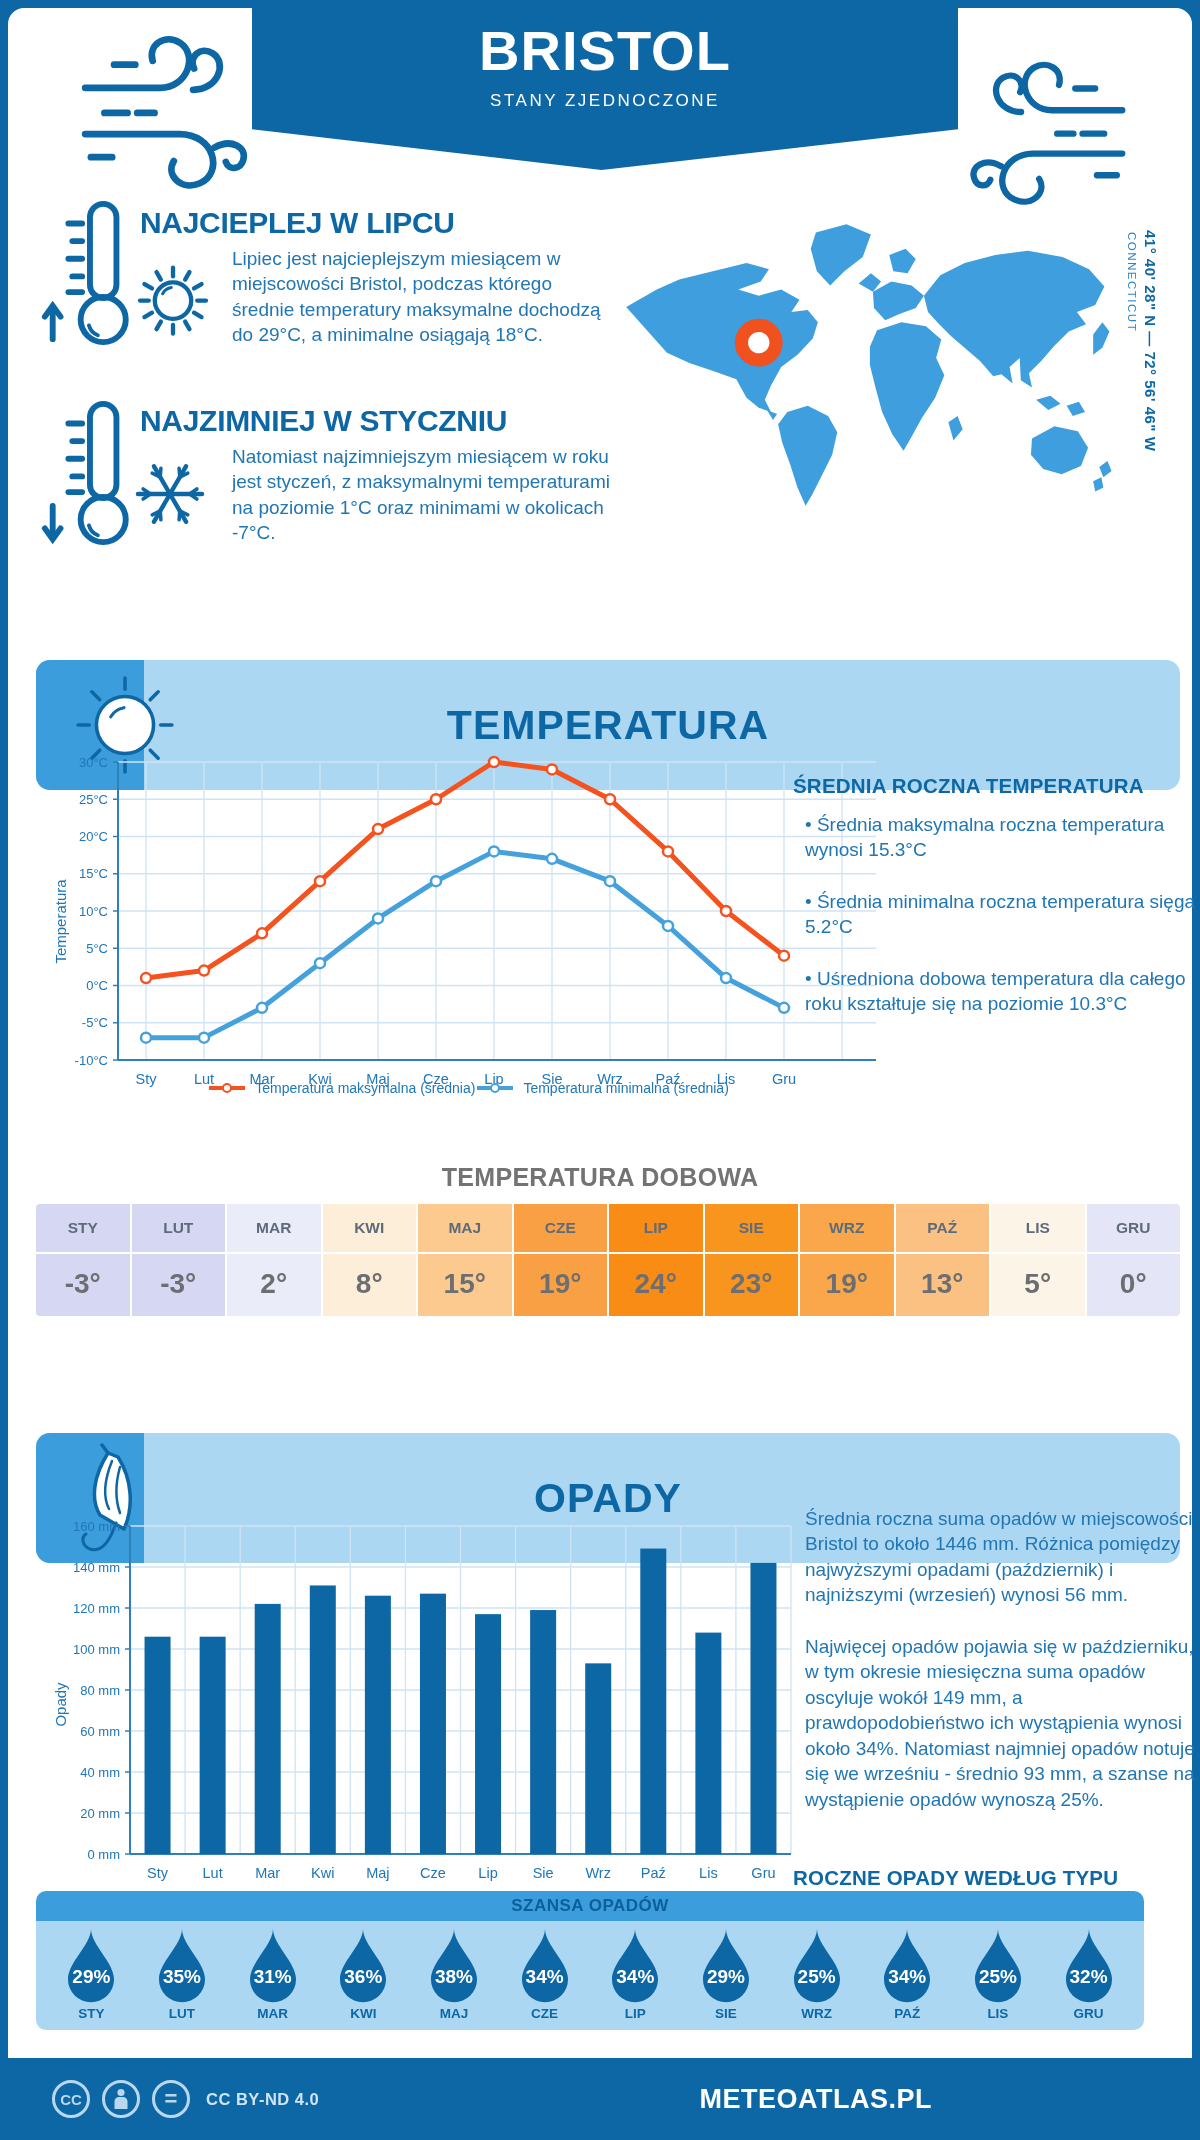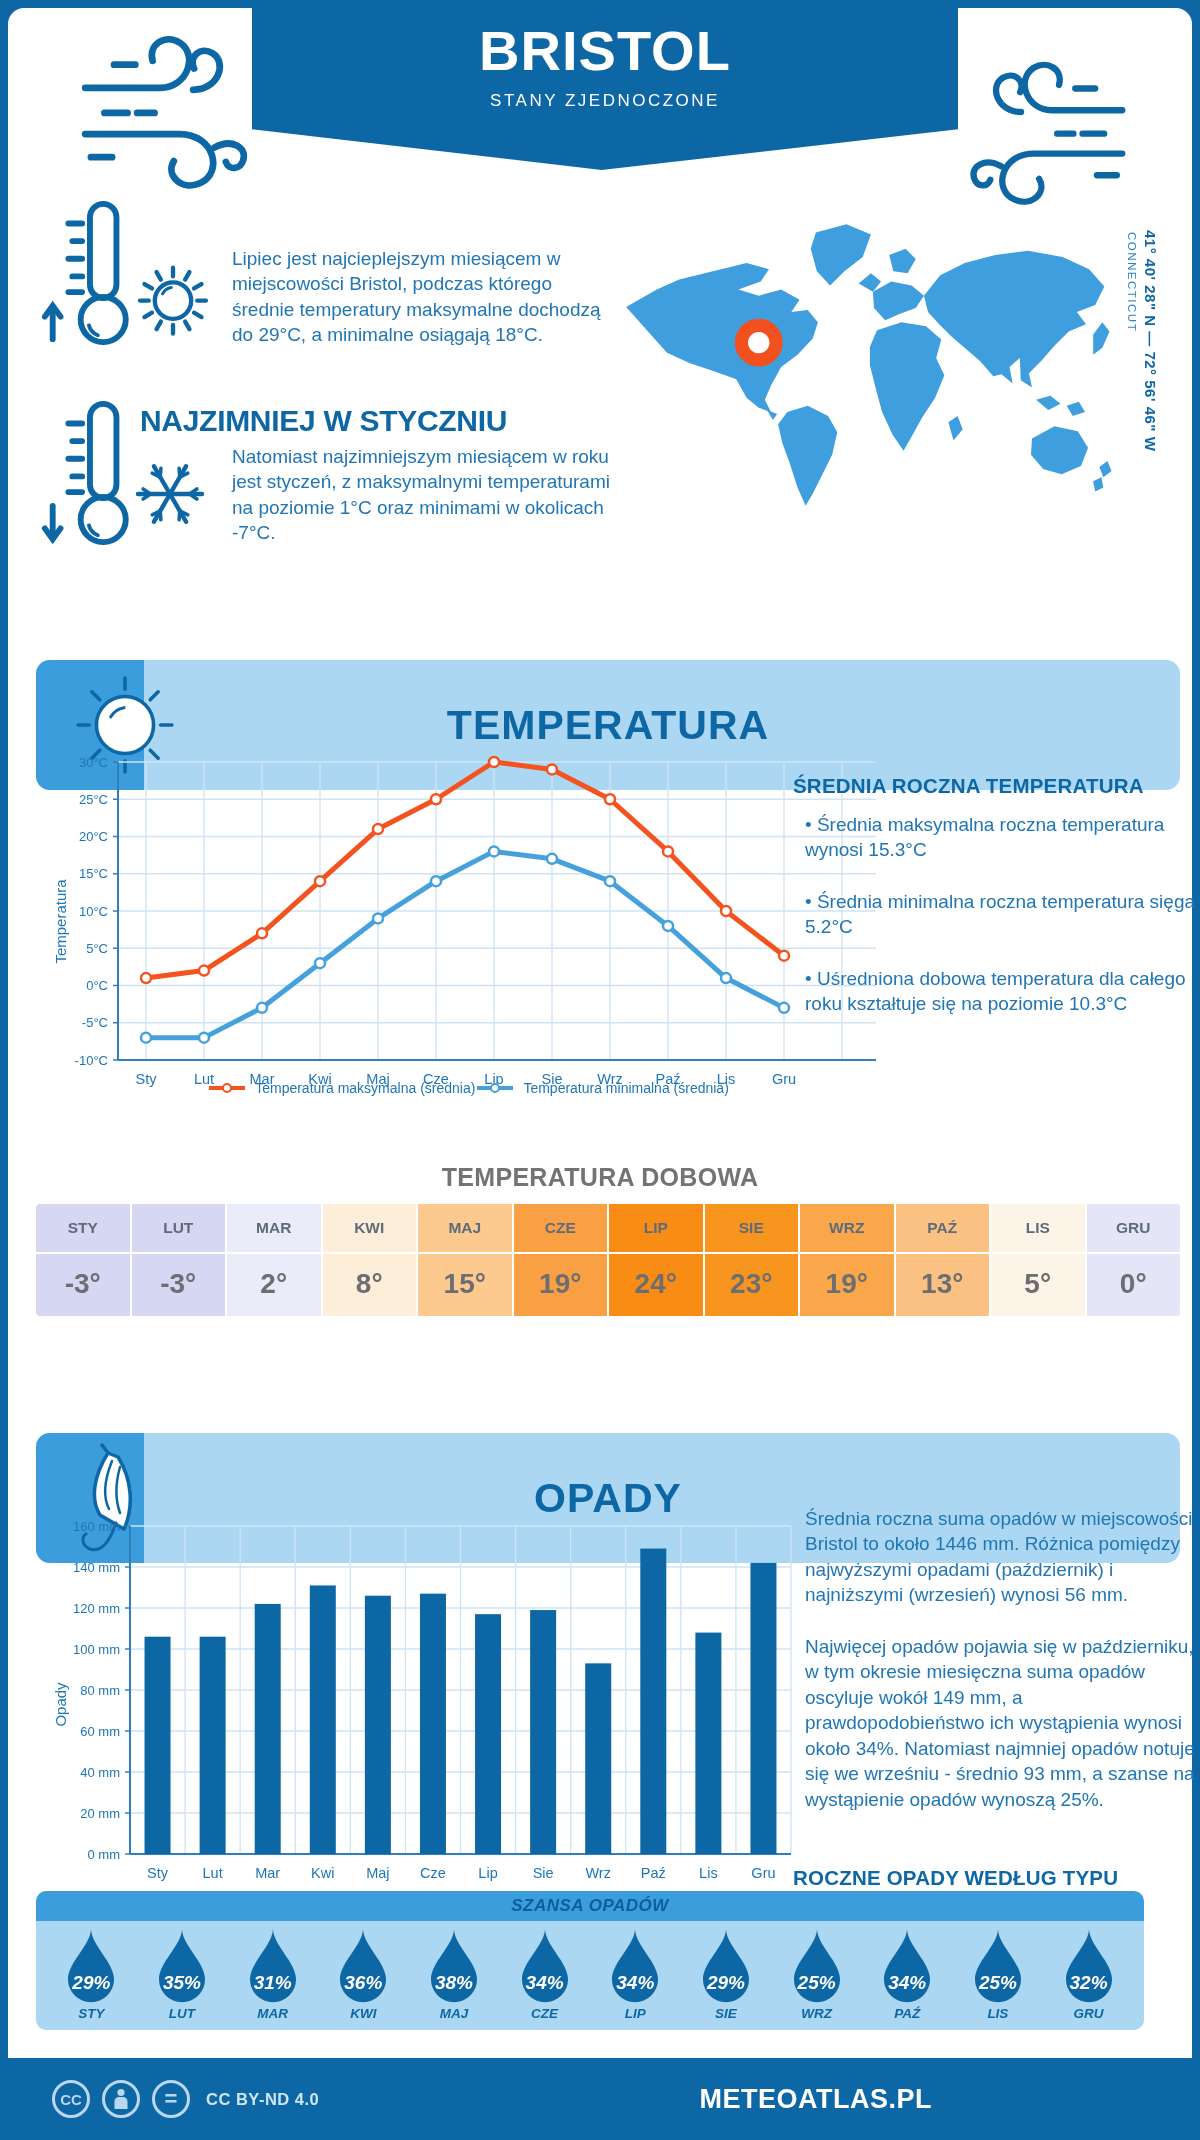--- a/index.html
+++ b/index.html
@@ -40,27 +40,27 @@
 
   
   .legend-row{position:absolute;display:flex;justify-content:center;width:760px;}
   .legend-item{display:flex;align-items:center;gap:8px;color:#2077b8;font-size:14px;}
   .v-axis-label{position:absolute;color:#2077b8;font-size:15px;transform:rotate(-90deg);transform-origin:center;}
 
   .annual-head{color:#0e67a5;font-weight:700;font-size:20.5px;letter-spacing:0.2px;}
   .bullets p{margin:0 0 26px 0;}
 
   
-  .chance-box{position:absolute;left:28px;top:1883px;width:1108px;height:139px;font-style:italic;}
+  .chance-box{position:absolute;left:28px;top:1883px;width:1108px;height:139px;}
   .chance-head{height:30px;background:#3c9ddd;border-radius:10px 10px 0 0;display:flex;align-items:center;justify-content:center;
         color:#0d5f9c;font-size:17px;font-weight:700;letter-spacing:0.5px;}
   .chance-body{height:109px;background:#abd7f3;border-radius:0 0 10px 10px;display:flex;justify-content:space-around;padding:6px 10px 0 10px;}
   .drop-col{width:82px;text-align:center;position:relative;}
   .drop-col .dropsvg{display:block;margin:0 auto;}
-  .drop-col .pct{position:absolute;top:45px;left:0;width:100%;text-align:center;color:#ffffff;font-size:19px;font-weight:700;}
+  .drop-col .pct{position:absolute;top:39px;left:0;width:100%;text-align:center;color:#ffffff;font-size:19px;font-weight:700;}
   .drop-col .mon{margin-top:1px;color:#0e67a5;font-size:13.5px;font-weight:700;}
 
   
   .footer{position:absolute;left:14px;bottom:0;width:956px;height:82px;background:#0e67a5;display:flex;align-items:center;padding:0 38px;}
   .cc-icons{display:flex;align-items:center;gap:12px;}
   .cc-circle{width:38px;height:38px;border:3px solid #b9d7ee;border-radius:50%;display:flex;align-items:center;justify-content:center;
         color:#b9d7ee;font-weight:700;font-size:15px;}
   .cc-license{margin-left:16px;color:#cfe4f4;font-weight:700;font-size:16.5px;letter-spacing:0.5px;}
   .brand{margin-left:auto;color:#ffffff;font-weight:700;font-size:27px;letter-spacing:0.5px;}
 </style>
@@ -123,20 +123,21 @@
         <path d="M6 123 L14 112 L22 123"></path>
       <path d="M30 28 H44"></path>
         <path d="M34 46 H44"></path>
         <path d="M30 64 H44"></path>
         <path d="M34 82 H44"></path>
         <path d="M30 98 H44"></path>
       <rect x="52" y="8" width="27" height="96" rx="13.5"></rect>
       <circle cx="65.5" cy="126" r="23"></circle>
       <path d="M51 132 a15 15 0 0 0 9 10" stroke-width="4"></path>
     </svg>
+    <div class="abs heading" style="left:132px;top:198px;">NAJCIEPLEJ W LIPCU</div>
     <svg class="abs" style="left:126px;top:244px;" width="78" height="92" viewBox="0 0 90 106" fill="none" stroke="#0e67a5" stroke-width="5" stroke-linecap="round">
       <circle cx="45" cy="56" r="21"></circle>
       <g id="sun-rays-small">
           <line x1="45" y1="28" x2="45" y2="18"></line>
           <line x1="59" y1="31.751288694035715" x2="64" y2="23.091034656191326"></line>
           <line x1="69.24871130596428" y1="42" x2="77.90896534380866" y2="37"></line>
           <line x1="73" y1="56" x2="83" y2="56"></line>
           <line x1="69.24871130596429" y1="70" x2="77.90896534380867" y2="75"></line>
           <line x1="59" y1="80.24871130596429" x2="64" y2="88.90896534380867"></line>
           <line x1="45" y1="84" x2="45" y2="94"></line>

